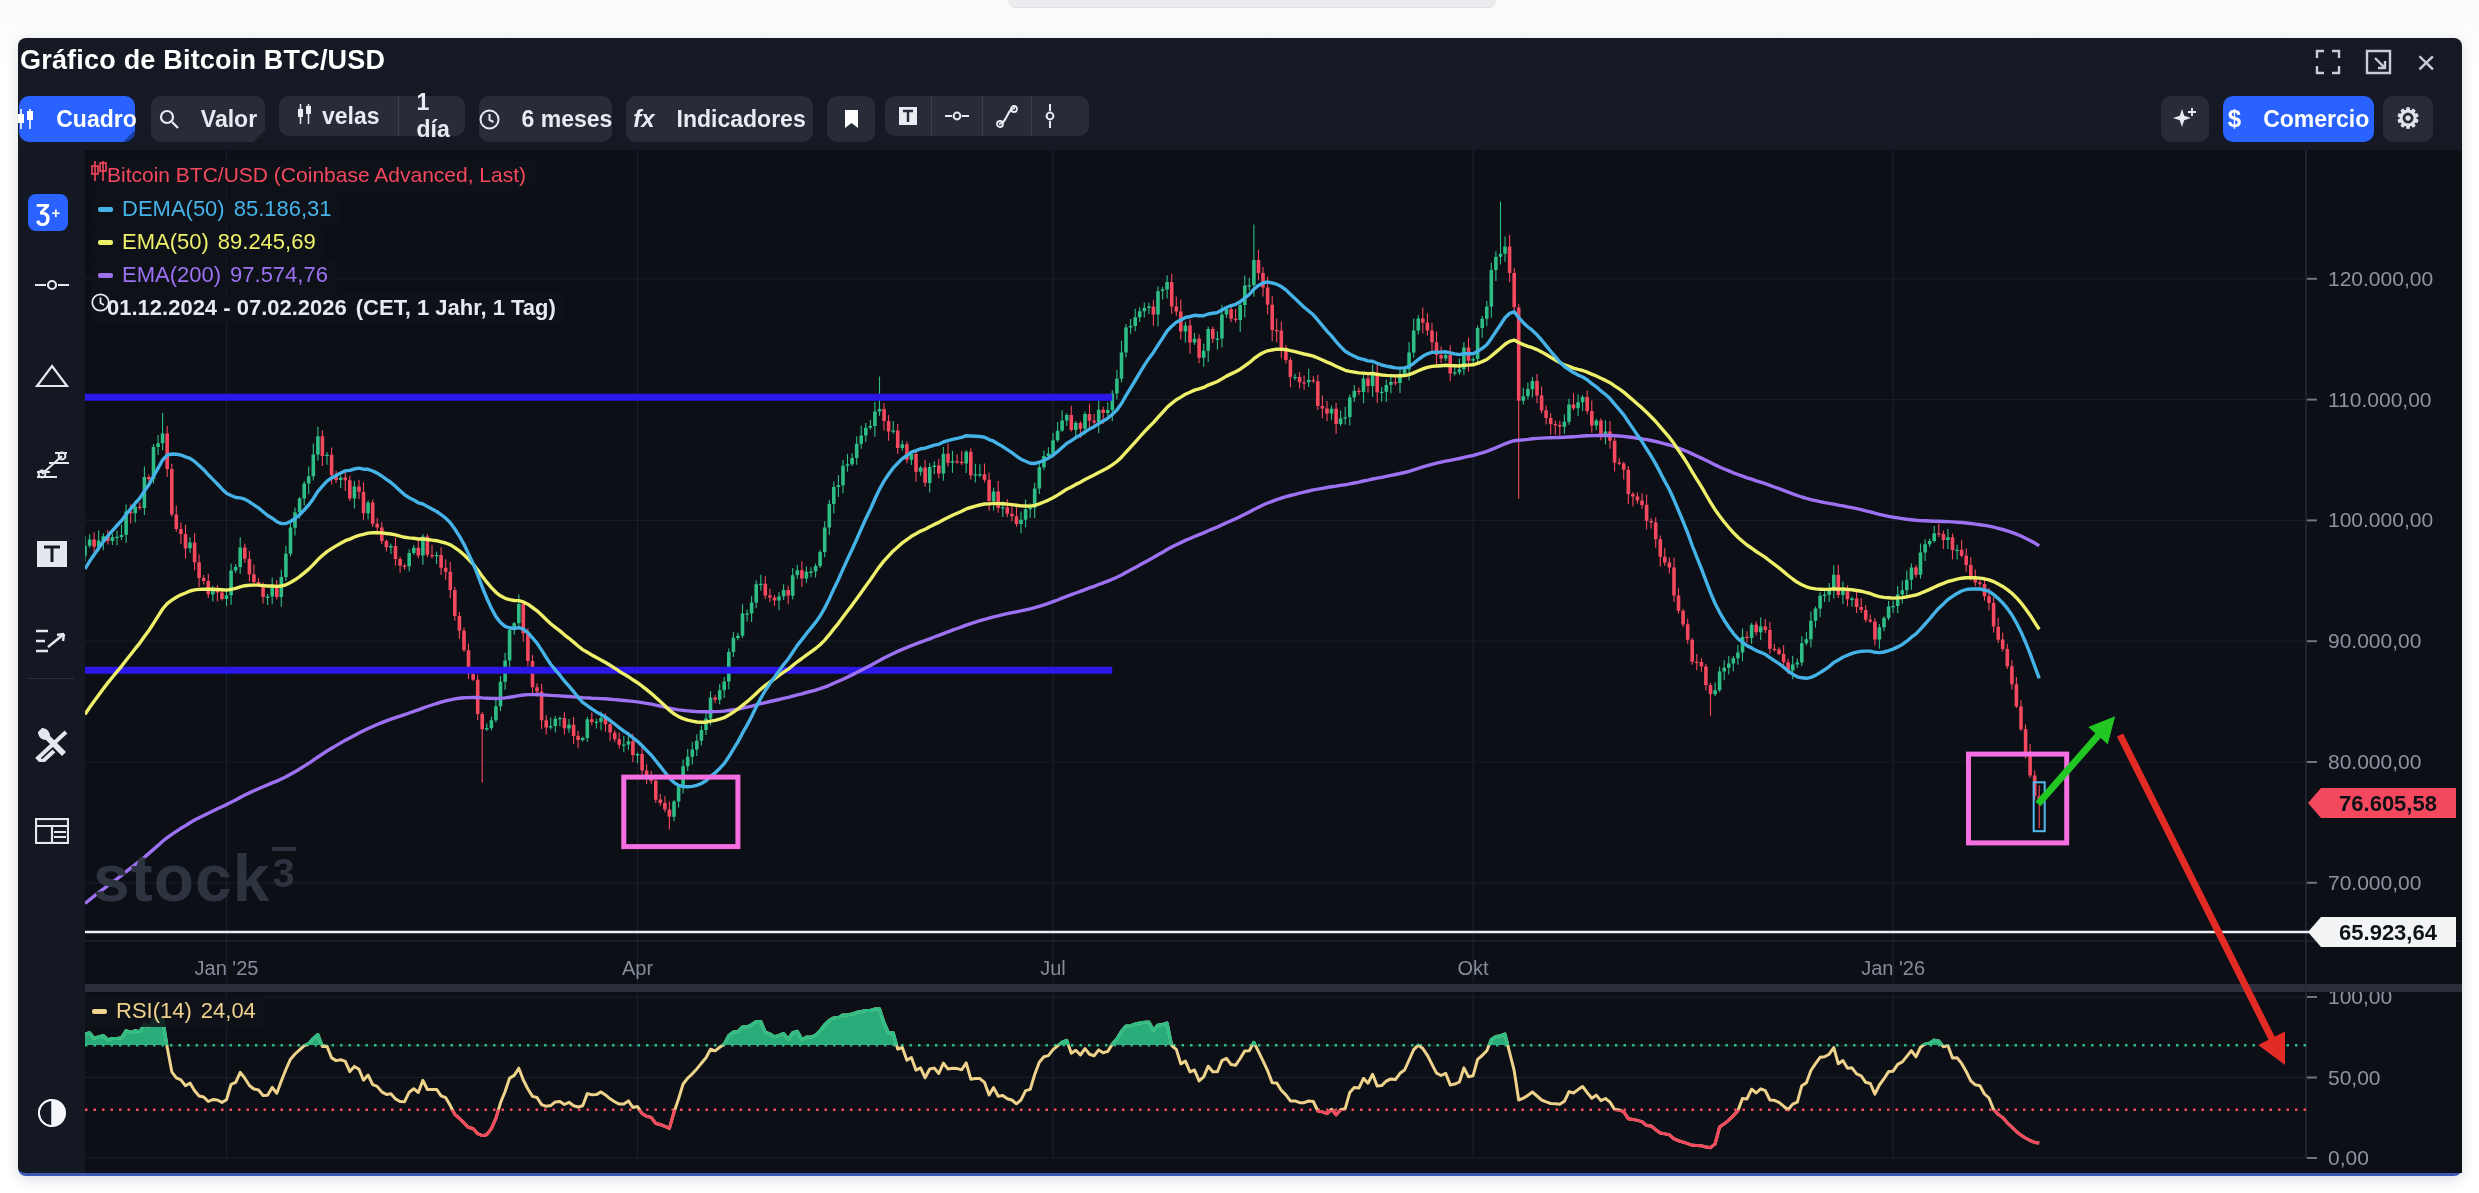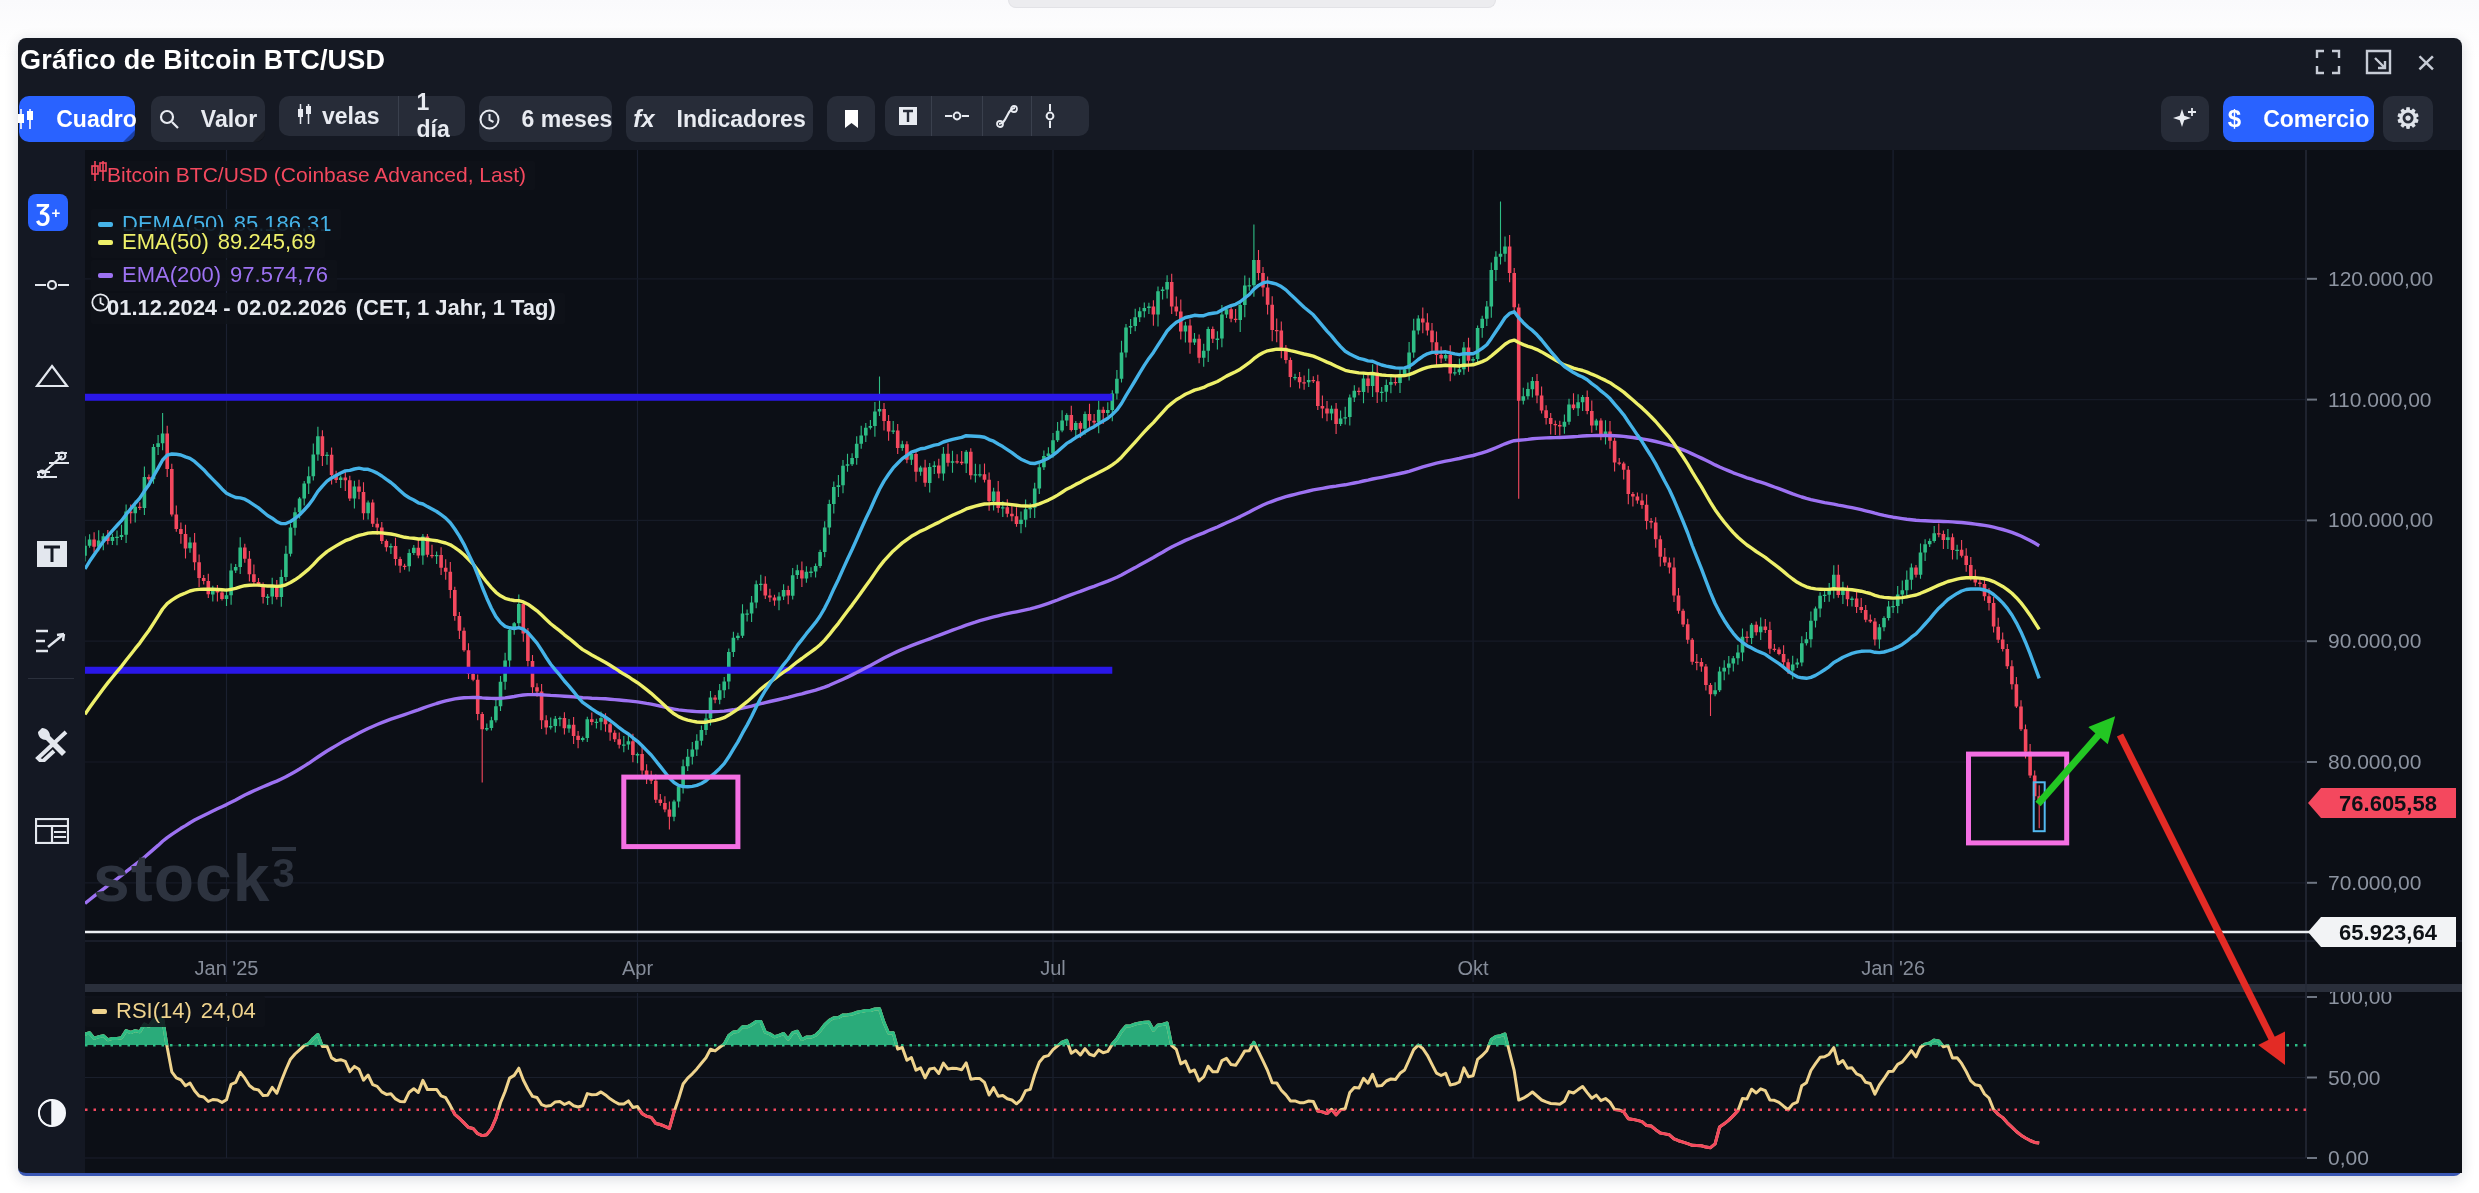--- a/index.html
+++ b/index.html
@@ -317,21 +317,21 @@
       <div class="legend" style="left:6px;top:11px;">
         <span>
             <svg width="16" height="20" viewBox="0 0 16 20">
               <path d="M4 0v20M12 0v20" stroke="#f4485e" stroke-width="1.6"></path>
               <rect x="1" y="5" width="6" height="8" fill="none" stroke="#f4485e" stroke-width="1.6"></rect>
               <rect x="9" y="2" width="6" height="8" fill="none" stroke="#f4485e" stroke-width="1.6"></rect>
             </svg>
           </span>
         <span class="lg-red lg-txt">Bitcoin BTC/USD (Coinbase Advanced, Last)</span>
       </div>
-      <div class="legend" style="left:6px;top:59px;">
+      <div class="legend" style="left:6px;top:44px;">
         <span class="dash" style="background:#45b3e8;"></span>
         <span class="lg22 lg-txt" style="color:#45b3e8;">DEMA(50)</span>
         <span class="lg22 lg-txt" style="color:#45b3e8;">85.186,31</span>
       </div>
       <div class="legend" style="left:6px;top:77px;">
         <span class="dash" style="background:#eef06a;"></span>
         <span class="lg22 lg-txt" style="color:#eef06a;">EMA(50)</span>
         <span class="lg22 lg-txt" style="color:#eef06a;">89.245,69</span>
       </div>
       <div class="legend" style="left:6px;top:110px;">
@@ -339,21 +339,21 @@
         <span class="lg22 lg-txt" style="color:#9d72f2;">EMA(200)</span>
         <span class="lg22 lg-txt" style="color:#9d72f2;">97.574,76</span>
       </div>
       <div class="legend" style="left:6px;top:143px;">
         <span>
             <svg width="19" height="19" viewBox="0 0 19 19">
               <circle cx="9.5" cy="9.5" r="8.2" fill="none" stroke="#e6e9ef" stroke-width="1.8"></circle>
               <path d="M9.5 4.5v5.5l3.5 2" fill="none" stroke="#e6e9ef" stroke-width="1.8"></path>
             </svg>
           </span>
-        <span class="lg22 lg-txt" style="color:#e6e9ef;font-weight:600;">01.12.2024 - 02.02.2026</span>
+        <span class="lg22 lg-txt" style="color:#e6e9ef;font-weight:600;">01.12.2024 - 07.02.2026</span>
         <span class="lg22 lg-txt" style="color:#e6e9ef;font-weight:600;">(CET, 1 Jahr, 1 Tag)</span>
       </div>
 
       <div class="legend" style="left:0;top:846px;">
         <span class="dash" style="background:#efd38d;"></span>
         <span class="lg22 lg-txt" style="color:#efd38d;">RSI(14)</span>
         <span class="lg22 lg-txt" style="color:#efd38d;">24,04</span>
       </div>
 
       <div class="watermark">

